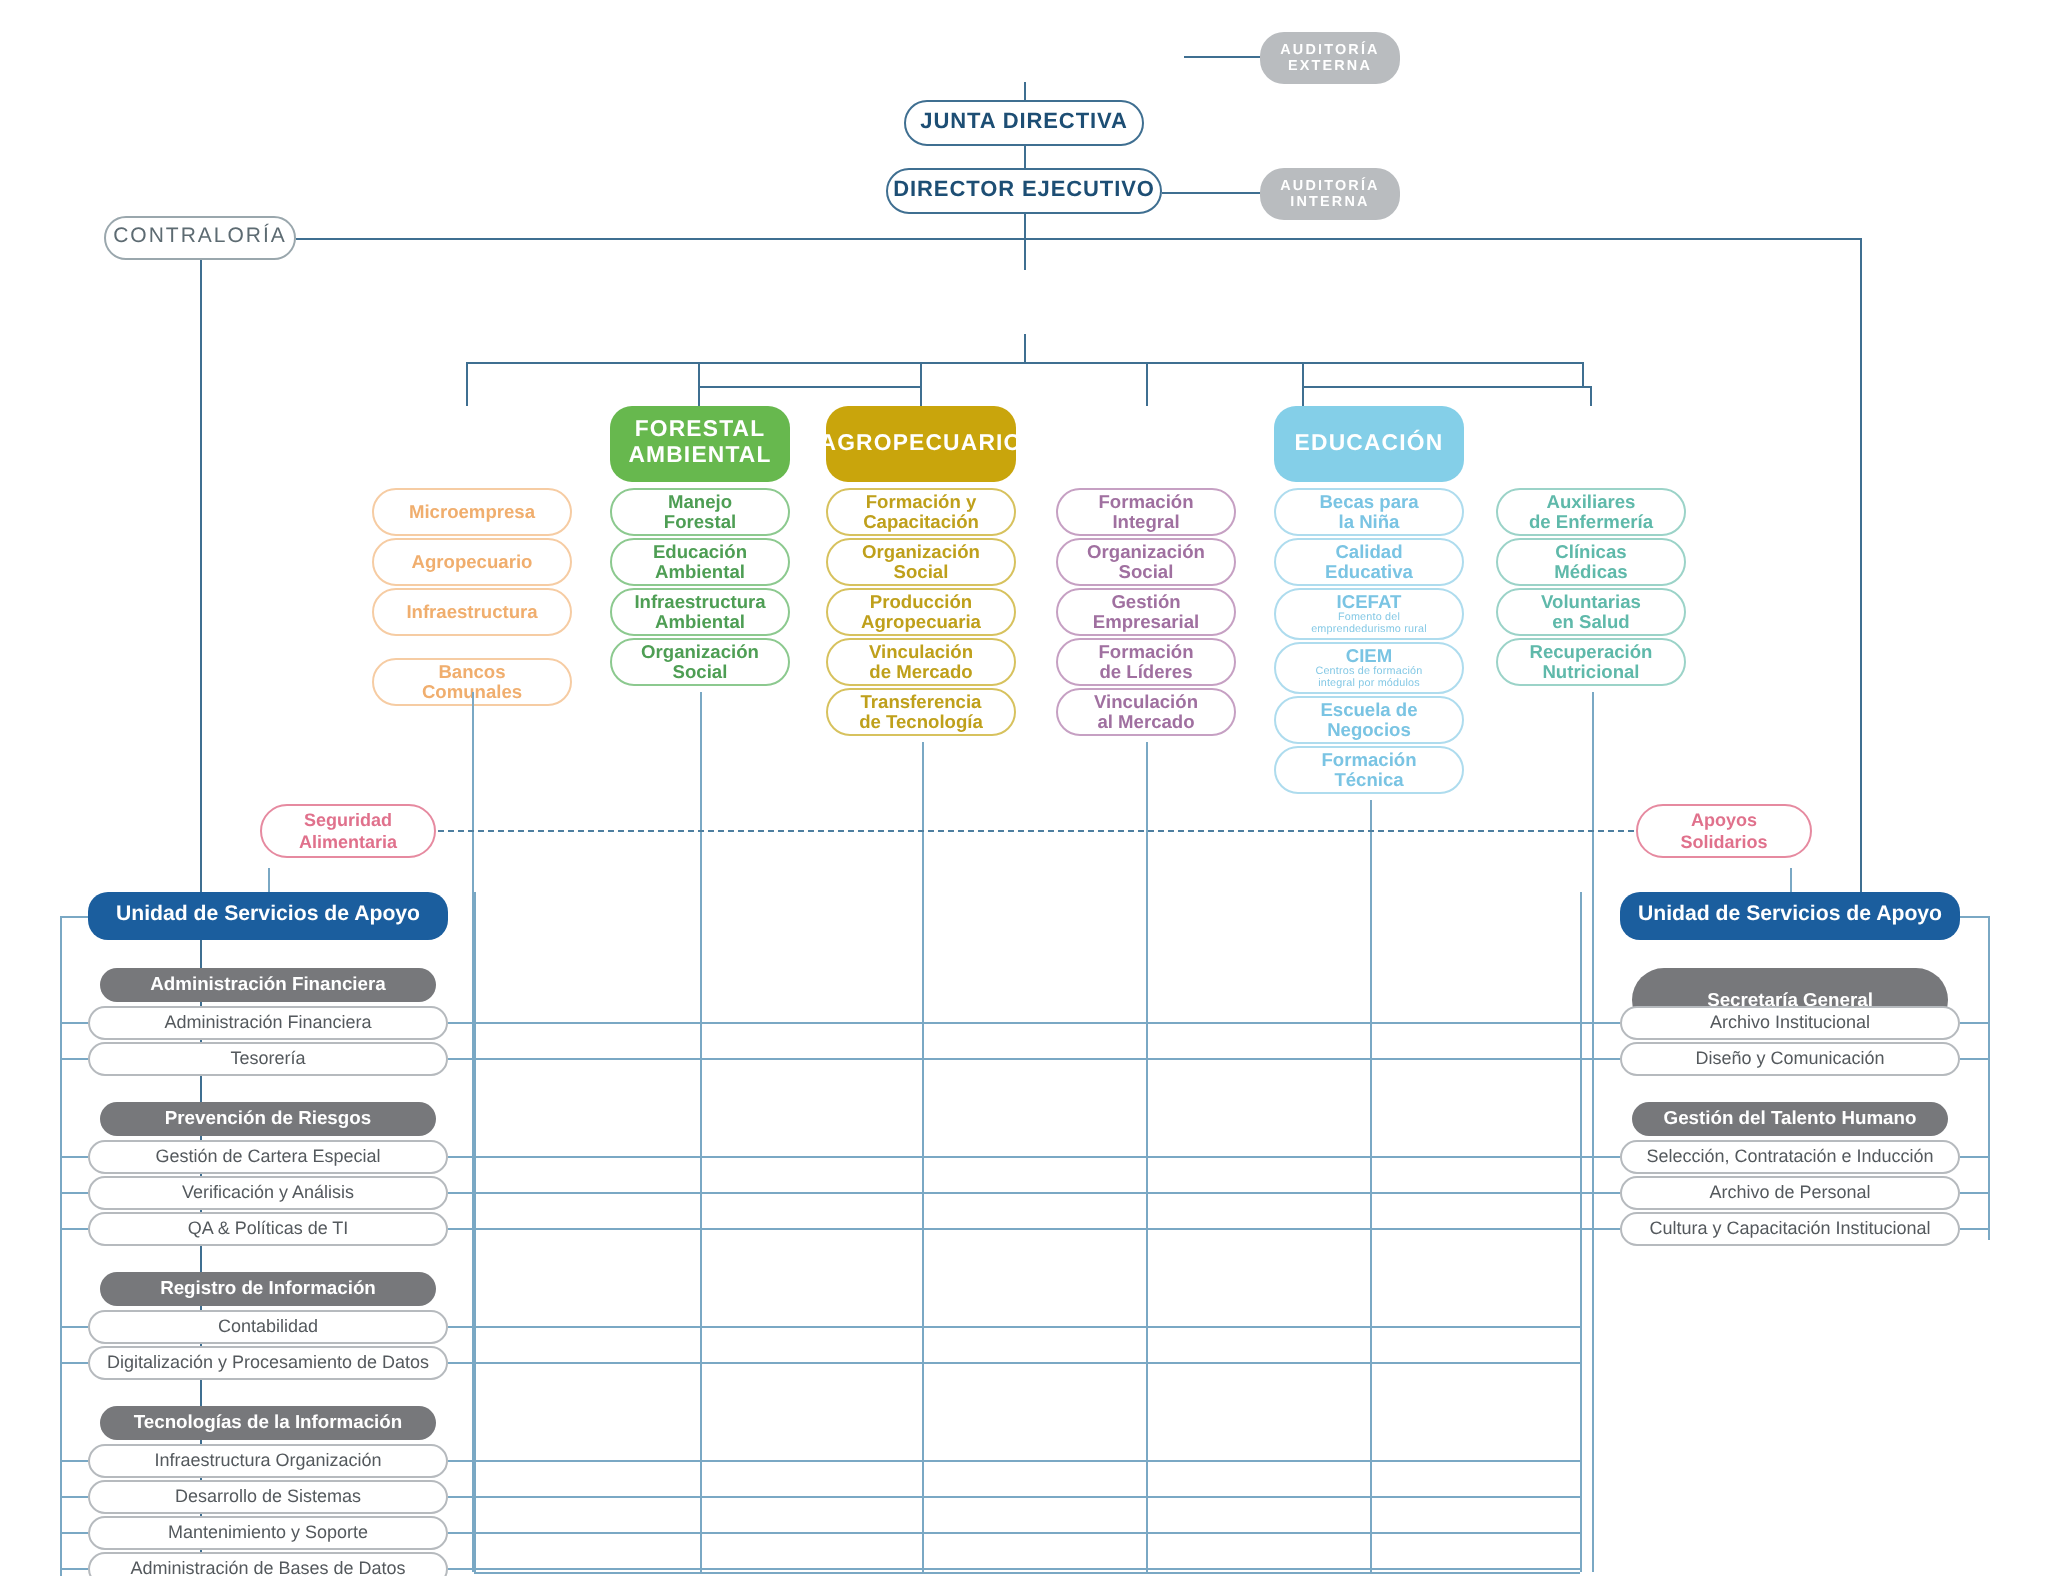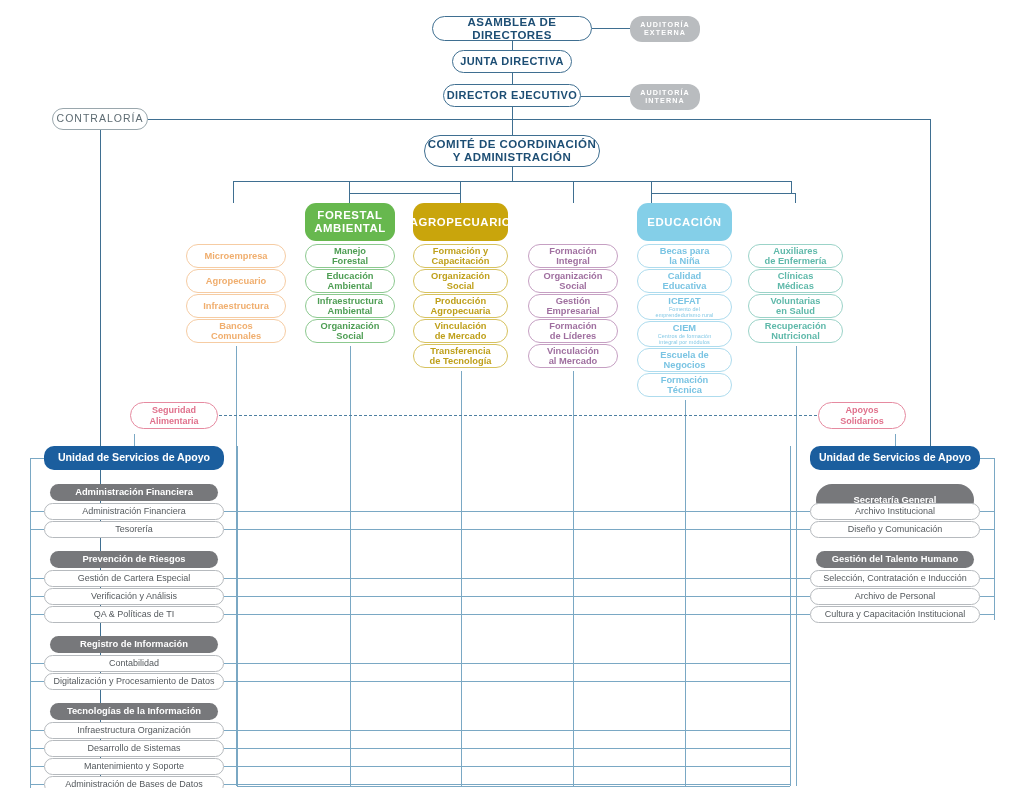--- a/index.html
+++ b/index.html
@@ -71,25 +71,22 @@
   }
   .srv {
     background:#fff; border:1.2px solid #b6babe; color:#54595d;
     font-size:9px; font-weight:500; border-radius:999px;
   }
 </style>
 </head>
 <body>
 
 <div id="canvas">
-    <div class="node top" style="left:432px;top:16px;width:160px;height:25px;font-size:11.5px;">ASAMBLEA DE  DIRECTORES</div>
     <div class="node top" style="left:452px;top:50px;width:120px;height:23px;font-size:11px;">JUNTA DIRECTIVA</div>
     <div class="node top" style="left:443px;top:84px;width:138px;height:23px;font-size:11px;">DIRECTOR EJECUTIVO</div>
-    <div class="node top committee" style="left:424px;top:135px;width:176px;height:32px;">COMITÉ DE COORDINACIÓN
-Y ADMINISTRACIÓN</div>
     <div class="node aud" style="left:630px;top:16px;width:70px;height:26px;">AUDITORÍA
 EXTERNA</div>
     <div class="node aud" style="left:630px;top:84px;width:70px;height:26px;">AUDITORÍA
 INTERNA</div>
     <div class="node contraloria" style="left:52px;top:108px;width:96px;height:22px;">CONTRALORÍA</div>
     <div class="ln v" style="left:512px;top:41px;width:1px;height:9px;"></div>
     <div class="ln v" style="left:512px;top:73px;width:1px;height:11px;"></div>
     <div class="ln v" style="left:512px;top:107px;width:1px;height:28px;"></div>
     <div class="ln h" style="left:592px;top:28px;width:38px;height:1px;"></div>
     <div class="ln h" style="left:581px;top:96px;width:49px;height:1px;"></div>
@@ -107,21 +104,21 @@
     <div class="ln v" style="left:573px;top:181px;width:1px;height:12px;"></div>
     <div class="ln v" style="left:651px;top:181px;width:1px;height:12px;"></div>
     <div class="ln h" style="left:651px;top:193px;width:144px;height:1px;"></div>
     <div class="ln v" style="left:651px;top:193px;width:1px;height:10px;"></div>
     <div class="ln v" style="left:795px;top:193px;width:1px;height:10px;"></div>
     <div class="ln v" style="left:233px;top:181px;width:1px;height:22px;"></div>
     <div class="ln v" style="left:791px;top:181px;width:1px;height:12px;"></div>
     <div class="node dept-item" style="left:186px;top:244px;width:100px;height:24px;border-color:#F6CCA3;color:#F0AE6E;">Microempresa</div>
     <div class="node dept-item" style="left:186px;top:269px;width:100px;height:24px;border-color:#F6CCA3;color:#F0AE6E;">Agropecuario</div>
     <div class="node dept-item" style="left:186px;top:294px;width:100px;height:24px;border-color:#F6CCA3;color:#F0AE6E;">Infraestructura</div>
-    <div class="node dept-item" style="left:186px;top:319px;width:100px;height:24px;border-color:#F6CCA3;color:#F0AE6E;">Bancos
+    <div class="node dept-item" style="left:186px;top:329px;width:100px;height:24px;border-color:#F6CCA3;color:#F0AE6E;">Bancos
 Comunales</div>
     <div class="ln v light" style="left:236px;top:346px;width:1px;height:440px;"></div>
     <div class="node dept-head" style="left:305px;top:203px;width:90px;height:38px;background:#67B84E;">FORESTAL
 AMBIENTAL</div>
     <div class="node dept-item" style="left:305px;top:244px;width:90px;height:24px;border-color:#8CC98F;color:#4E9E54;">Manejo
 Forestal</div>
     <div class="node dept-item" style="left:305px;top:269px;width:90px;height:24px;border-color:#8CC98F;color:#4E9E54;">Educación
 Ambiental</div>
     <div class="node dept-item" style="left:305px;top:294px;width:90px;height:24px;border-color:#8CC98F;color:#4E9E54;">Infraestructura
 Ambiental</div>

